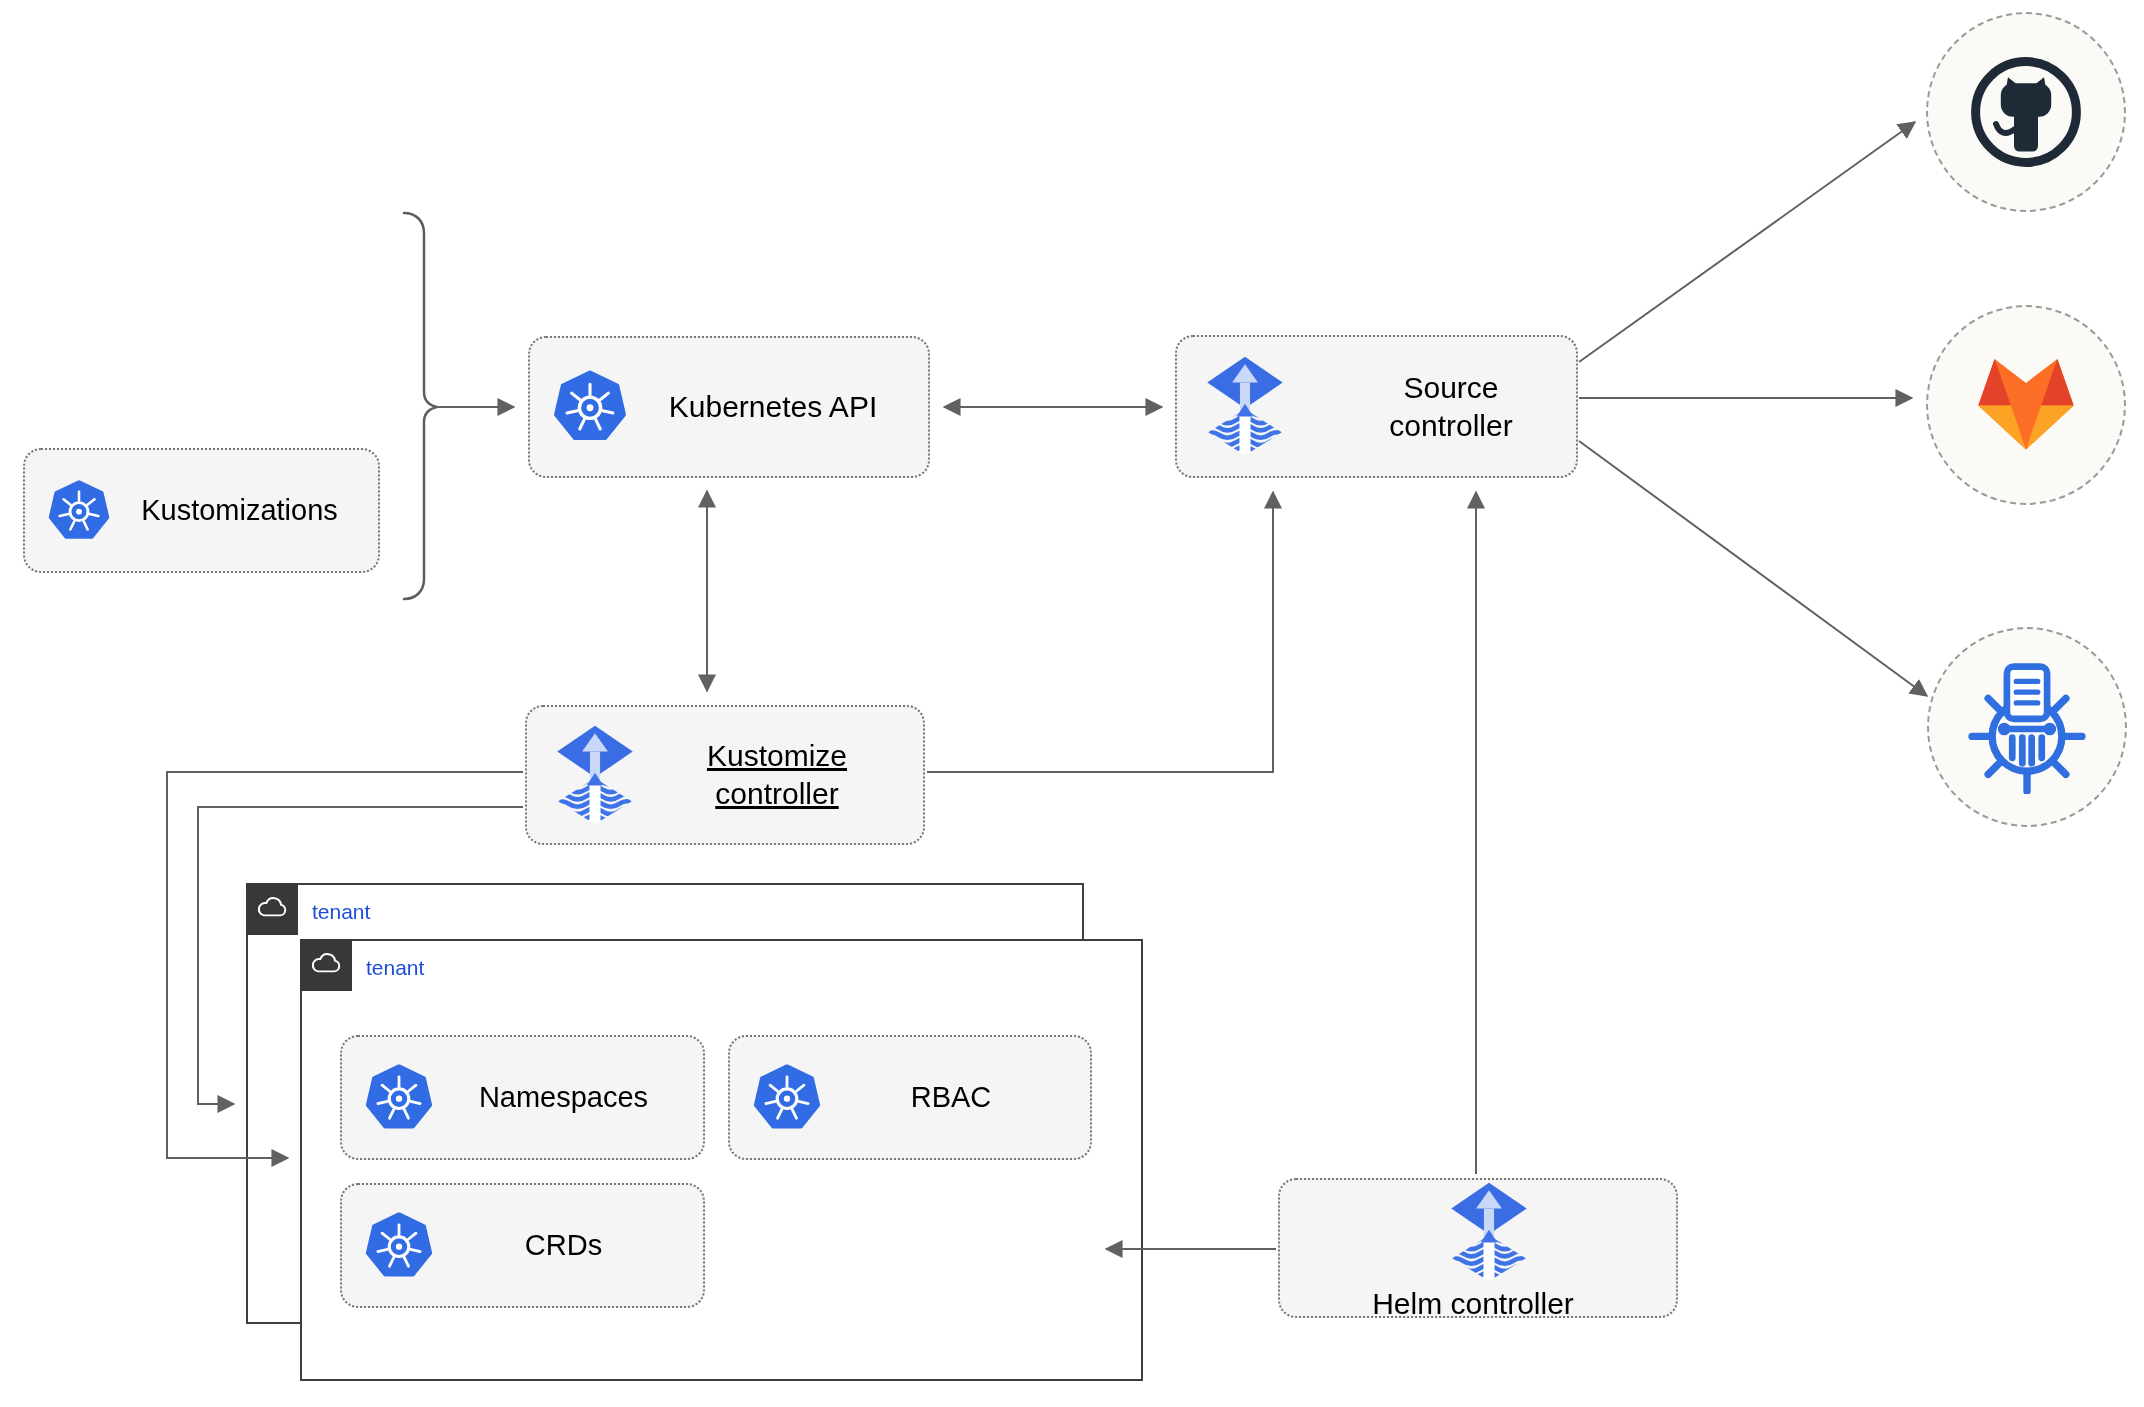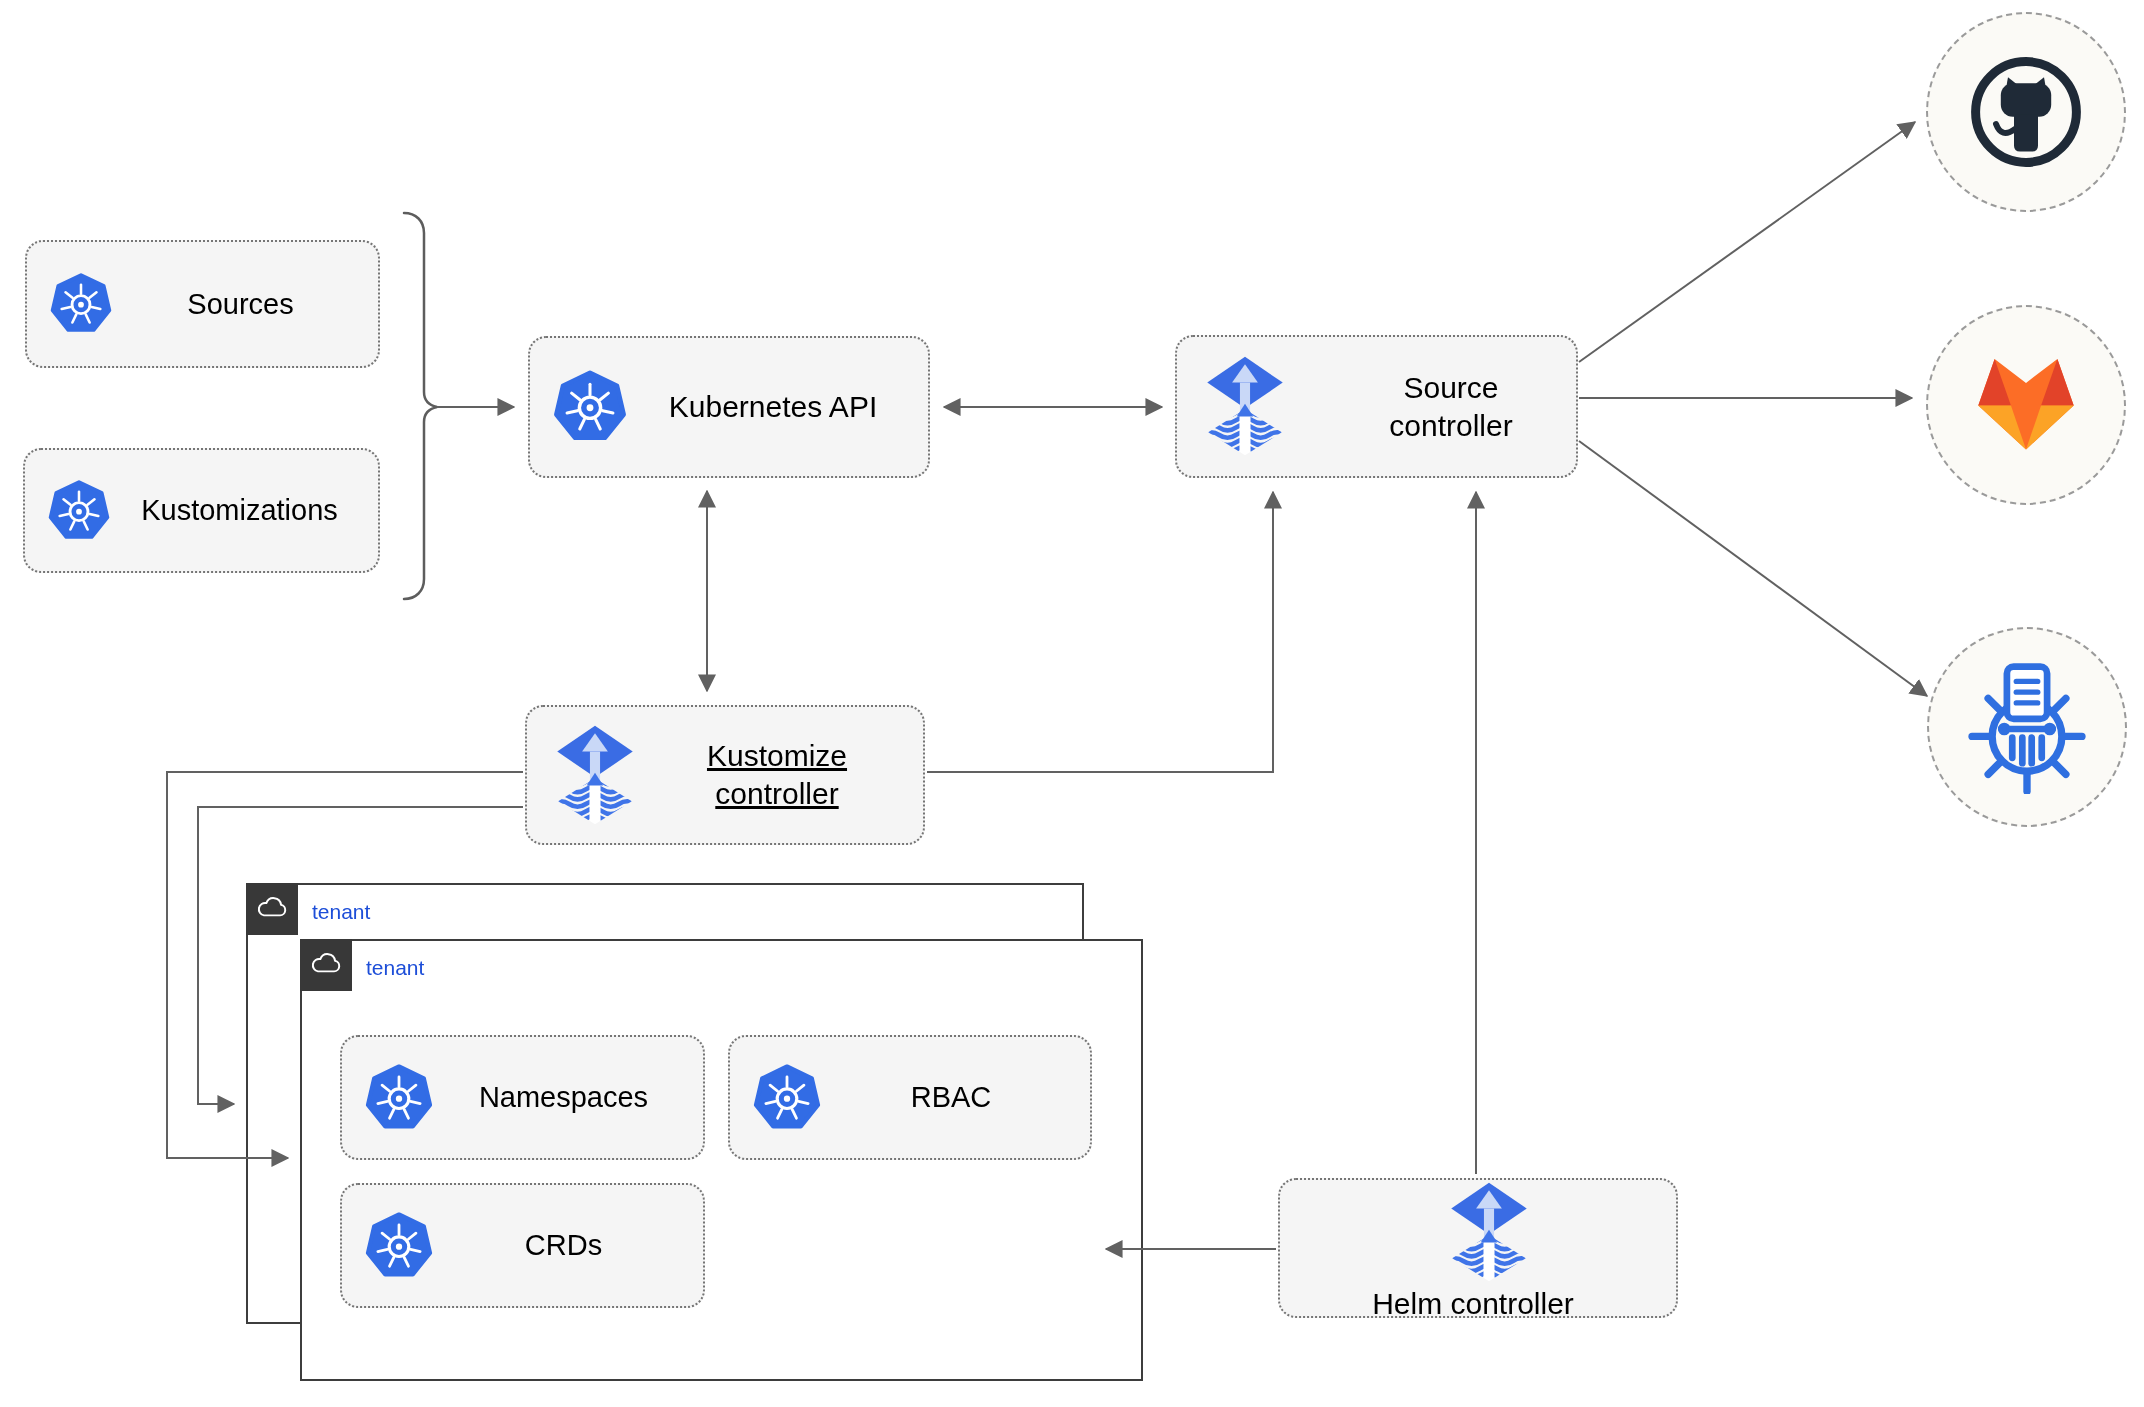--- a/index.html
+++ b/index.html
@@ -161,28 +161,20 @@
 
   <div id="tenant-inner" class="tenant" style="left:300px; top:939px; width:843px; height:442px;">
     <div class="tenant-header">
       <svg width="34" height="34">
           <use href="#sym-cloud"></use>
         </svg>
     </div>
     <div class="tenant-label">tenant</div>
   </div>
 
-  <div class="node" style="left:25px; top:240px; width:355px; height:128px;">
-    <span class="icon">
-      <svg width="64" height="64">
-          <use href="#sym-k8s"></use>
-        </svg>
-      </span>
-    <span class="label">Sources</span>
-  </div>
 
   <div class="node" style="left:23px; top:448px; width:357px; height:125px;">
     <span class="icon">
       <svg width="64" height="64">
           <use href="#sym-k8s"></use>
         </svg>
       </span>
     <span class="label">Kustomizations</span>
   </div>
 

